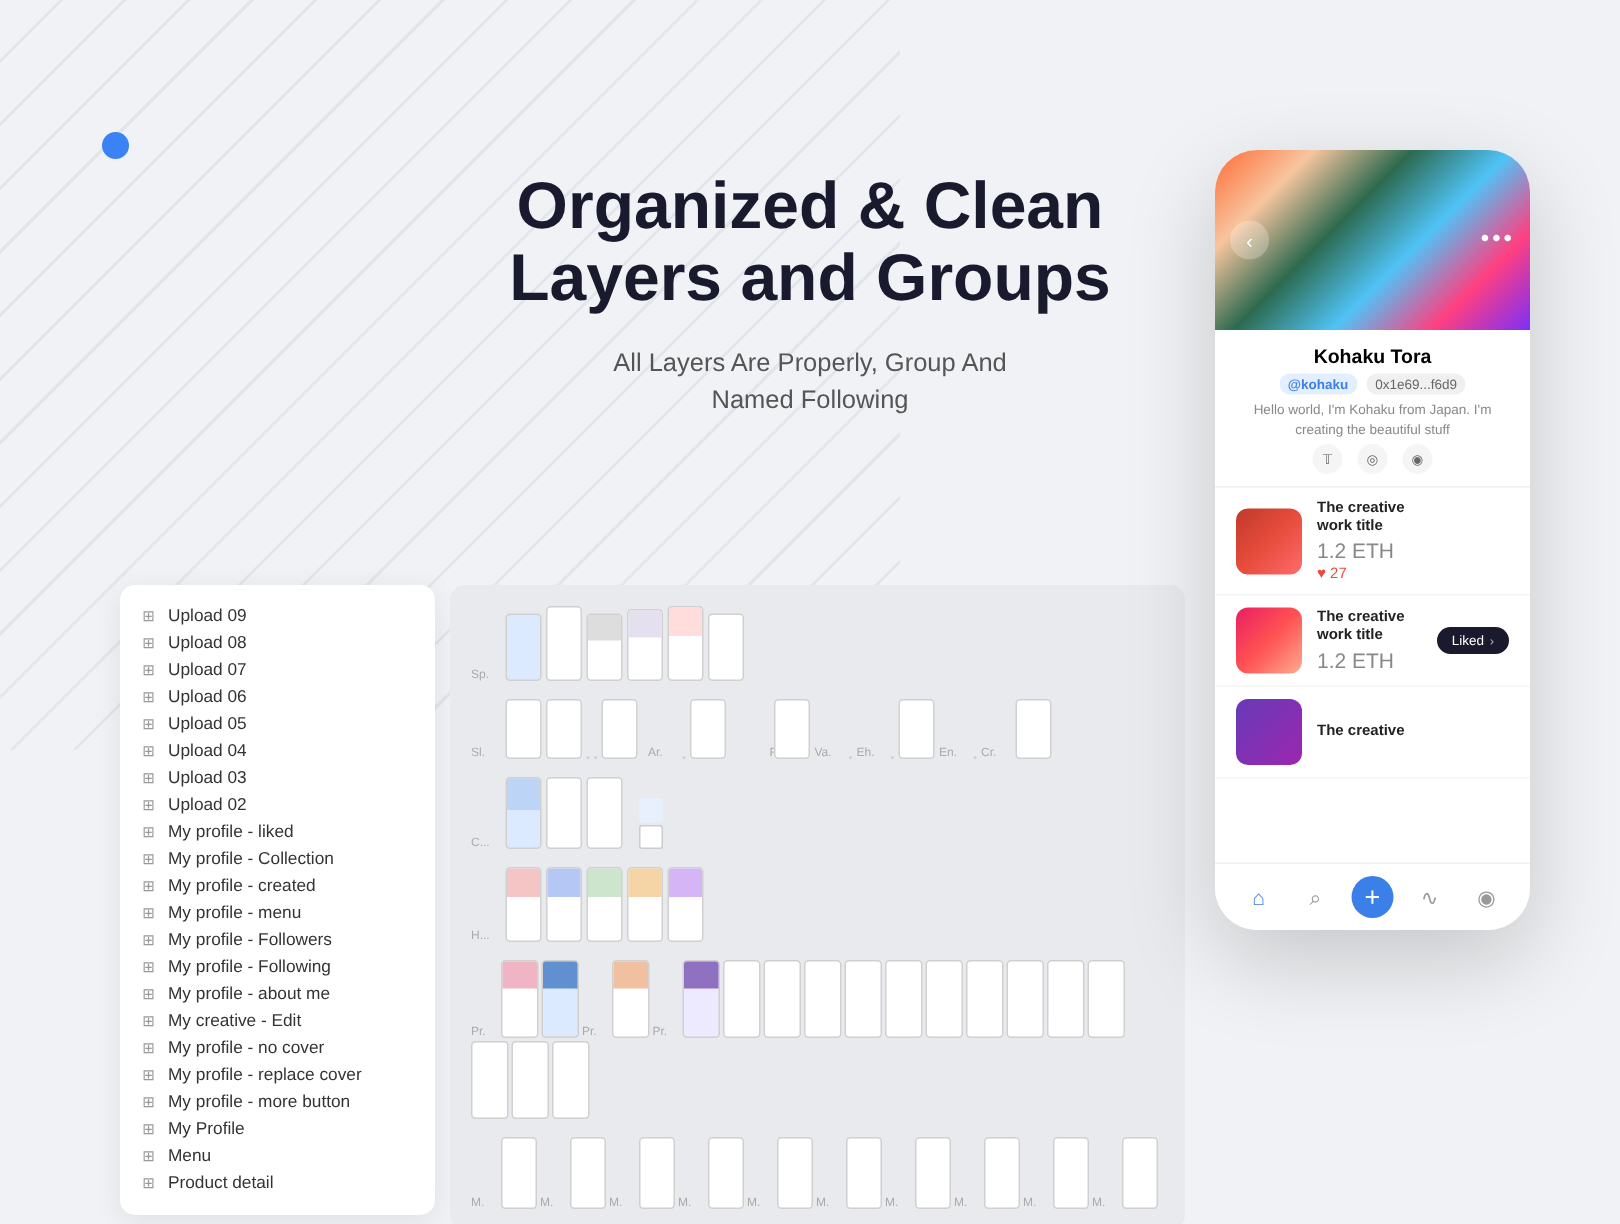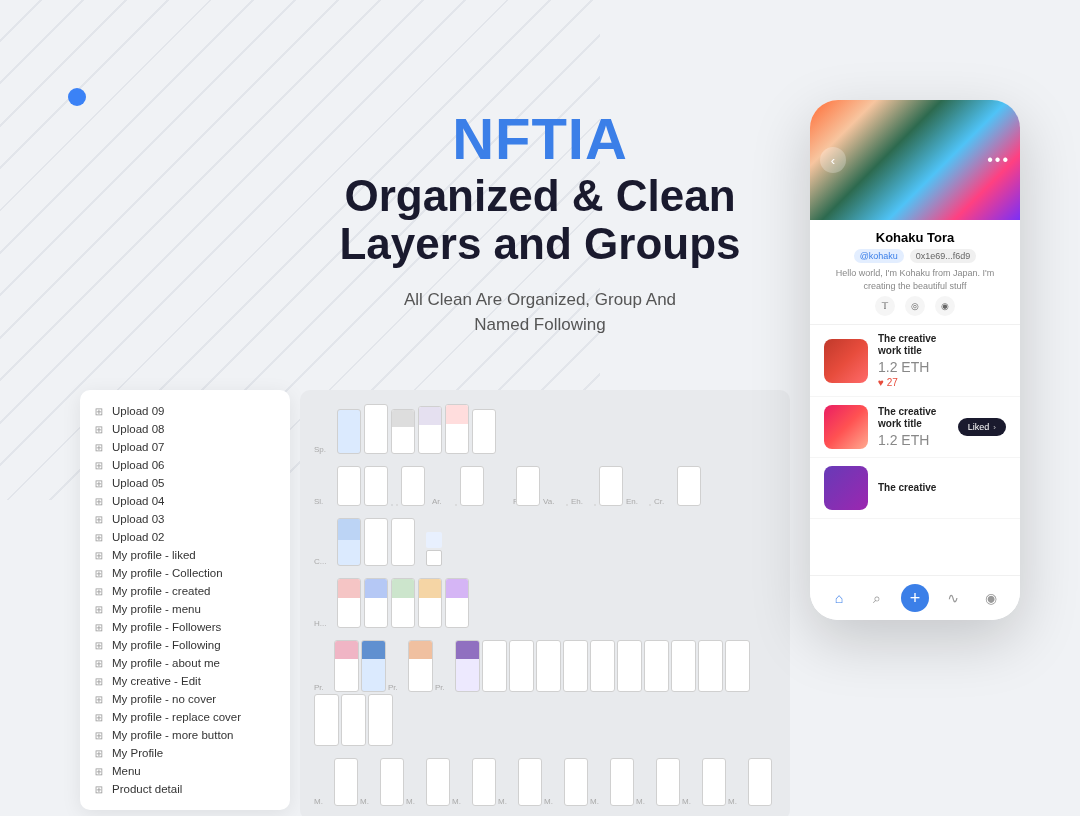--- a/index.html
+++ b/index.html
@@ -200,21 +200,21 @@
       justify-content: center;
       margin: 4px 0;
     }
 
     .badge-blue {
       background: #e3eeff;
       color: #3B7FE8;
       font-size: 9px;
       padding: 2px 6px;
       border-radius: 10px;
-      font-weight: 400;
+      font-weight: 700;
     }
 
     .badge-gray {
       background: #f0f0f0;
       color: #666;
       font-size: 9px;
       padding: 2px 6px;
       border-radius: 10px;
     }
 
@@ -350,27 +350,26 @@
 </head>
 <body>
 
 <div class="main-container">
 
   <div class="bg-lines"></div>
 
   <div class="blue-dot"></div>
 
   <div class="hero-text">
-    <div class="hero-title-nftia">NFTIA</div>
     <div class="hero-title-sub">
       <span>Organized &amp; Clean</span><br>
       <span>Layers and Groups</span>
     </div>
     <div class="hero-desc">
-      <span>All Clean Are Organized, Group And</span><br>
+      <span>All Layers Are Properly, Group And</span><br>
       <span>Named Following</span>
     </div>
   </div>
 
   <div class="layers-panel">
     <div class="layer-item">
       <span class="layer-icon">⊞</span>
       <span>Upload 09</span>
     </div>
     <div class="layer-item">

